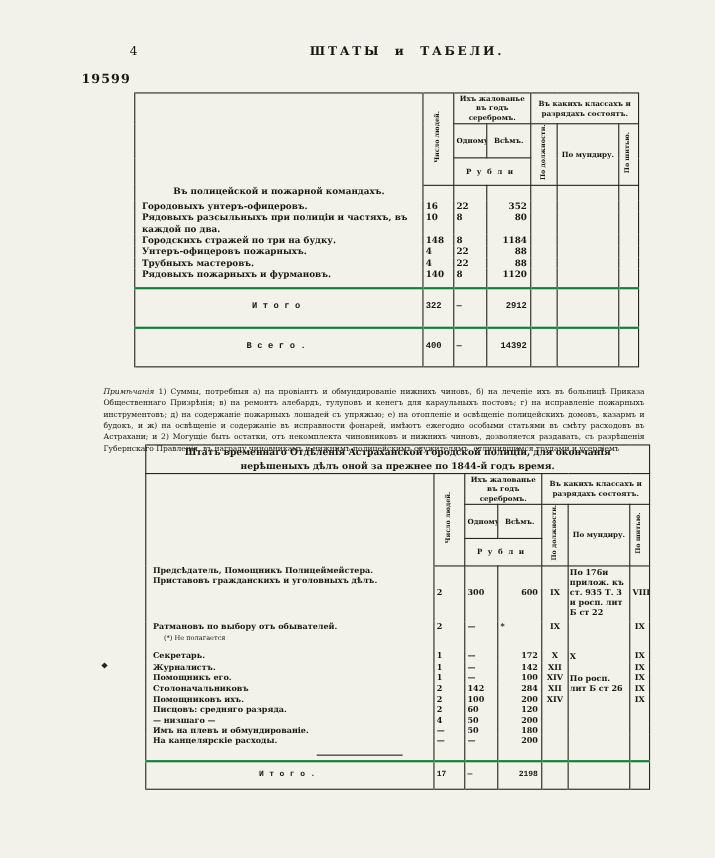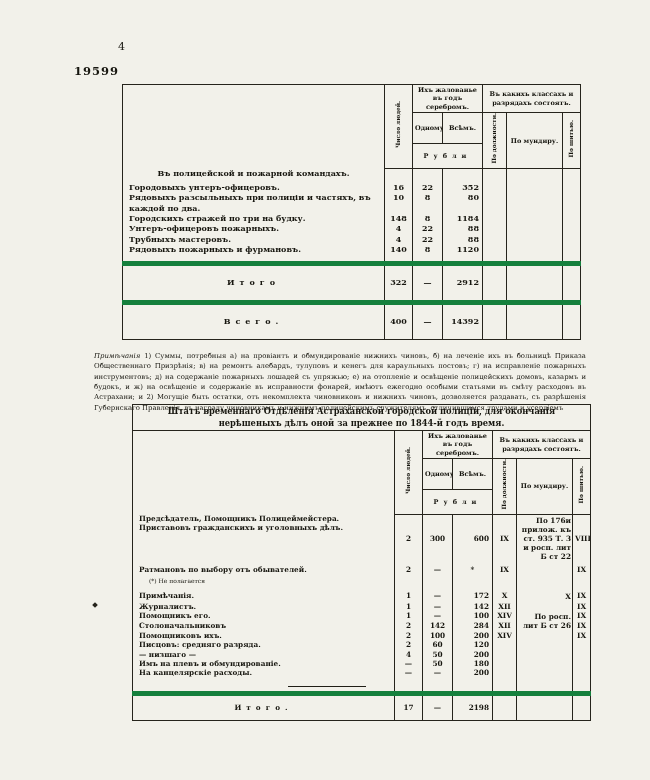--- a/index.html
+++ b/index.html
@@ -20,26 +20,26 @@
   th.noline{border-bottom:none !important;}
   th.grp{font-size:6.5px;line-height:1.3;height:24px;padding:1px 5px;}
   th.sub{font-size:6.5px;height:13px;font-weight:bold;}
   th.rub{font-size:6.5px;height:10px;letter-spacing:5px;text-align:center;}
   th.vertc{vertical-align:middle;text-align:center;padding:0;}
   .v{writing-mode:vertical-rl;transform:rotate(180deg);font-size:5.8px;line-height:1;
      display:inline-block;white-space:nowrap;}
   .t tbody td{font-size:8px;line-height:1.3;vertical-align:top;}
   .t2 tbody td{font-size:7.3px;line-height:1.25;}
   td.lbl{padding-left:6px;}
-  td.c{text-align:center;}
+  td.c{text-align:left;}
   td.r{text-align:right;padding-right:3px;}
   td.rn{font-size:6.5px;text-align:center;margin-top:12px;}
-  td.mun{font-size:6px;text-align:right;line-height:1.2;padding:1px;}
+  td.mun{font-size:6px;text-align:left;line-height:1.2;padding:1px;}
   tr.section td{text-align:center;height:13px;margin-top:28px;}
-  tr.rowline td{border-top:5px solid #15803d;}
+  tr.rowline td{border-top:2px solid #15803d;font-family:Liberation Mono, monospace;}
   tr.tall td{height:34px;vertical-align:middle;}
   tr.tall2 td{height:24px;vertical-align:middle;}
   td.sum{letter-spacing:5px;text-align:center;}
   .vm{vertical-align:middle !important;}
   tr.pb4 td{padding-bottom:4px;}
   tr.pb6 td{padding-bottom:6px;}
   tr.pb14 td{padding-bottom:14px;}
   .titlecell{font-size:8.3px;line-height:1.5;padding:4px 26px;text-align:center;font-weight:bold;}
   .fnote{font-size:6px;padding-left:10px;margin-top:3px;font-weight:normal;}
   .notes{position:absolute;left:94px;top:351px;width:492px;font-size:6.9px;
@@ -48,20 +48,21 @@
   .mark{position:absolute;left:93px;top:603px;width:4px;height:4px;background:#26241c;
         transform:rotate(45deg);}
   .endrule{position:absolute;left:288px;top:686px;width:78px;border-top:1.5px solid #201e16;}
 </style>
 </head>
 <body>
 
 <div class="page">
 
   <div class="pgnum">4</div>
+  <div class="runhead">ШТАТЫ и ТАБЕЛИ.</div>
   <div class="docnum">19599</div>
 
   <table class="t t1">
     <colgroup>
       <col style="width:262px">
         <col style="width:28px">
         <col style="width:30px">
       <col style="width:40px">
         <col style="width:24px">
         <col style="width:56px">
@@ -237,21 +238,21 @@
           <div class="fnote">(*) Не полагается</div>
         </td>
         <td class="c">2</td>
         <td class="c">—</td>
         <td class="c">*</td>
         <td class="rn">IX</td>
         <td class="mun"></td>
         <td class="rn">IX</td>
       </tr>
       <tr>
-        <td class="lbl">Примѣчанія.</td>
+        <td class="lbl">Секретарь.</td>
         <td class="c">1</td>
         <td class="c">—</td>
         <td class="r">172</td>
         <td class="rn">X</td>
         <td class="mun">X</td>
         <td class="rn">IX</td>
       </tr>
       <tr>
         <td class="lbl">Журналистъ.</td>
         <td class="c">1</td>

